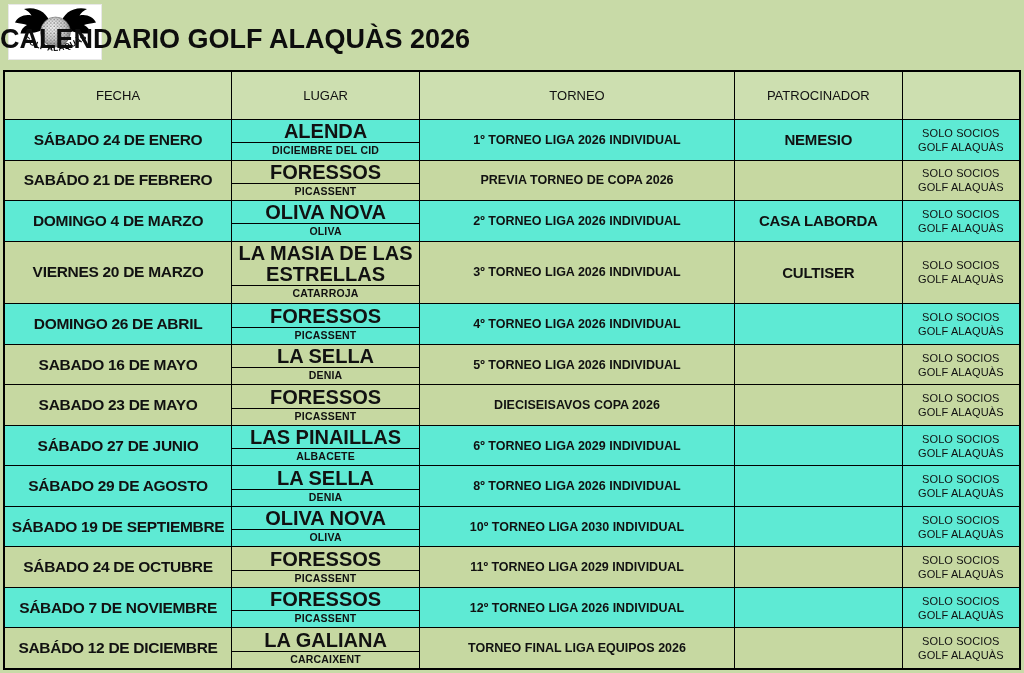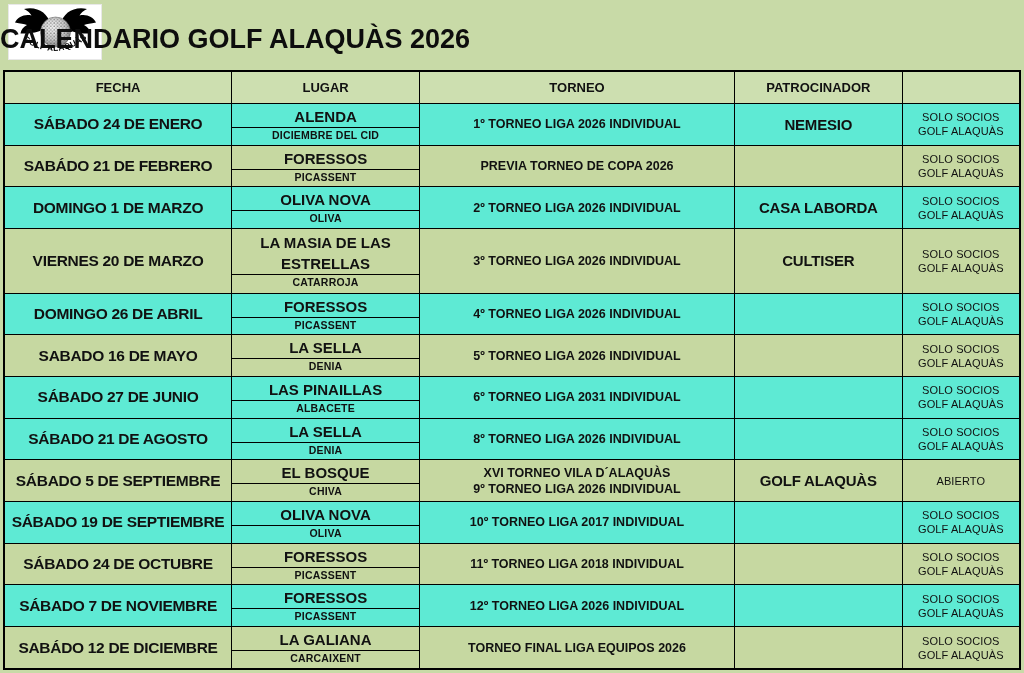--- a/index.html
+++ b/index.html
@@ -26,35 +26,35 @@
     width:1018px;height:600px;
     border-collapse:collapse;
     table-layout:fixed;
   }
   table.calendar, table.calendar th, table.calendar td{
     border:1.5px solid #000;
   }
   table.calendar{border-width:2.5px;}
   th{
     background:#cddfb0;
-    font-size:13px;font-weight:700;
+    font-size:13px;font-weight:400;
     height:21px;
     text-align:center;vertical-align:middle;
-    padding:5px;
+    padding:13px;
   }
   tr.body-row{height:38px;}
   tr.body-row td{padding:0;text-align:center;vertical-align:middle;overflow:hidden;}
   tr.light td{background:#5eead4;}
   tr.dark td{background:#c6d8a1;}
   td.fecha{
     font-size:15.5px;font-weight:700;letter-spacing:-0.3px;
   }
   td.lugar{padding:0;}
   .venue{
-    font-size:15px;font-weight:700;line-height:21px;
+    font-size:20px;font-weight:700;line-height:21px;
     border-bottom:1.5px solid #000;
   }
   .city{
     font-size:10.5px;font-weight:600;line-height:15px;letter-spacing:0.2px;
   }
   td.torneo{font-size:12.5px;font-weight:700;}
   .torneo-line{line-height:16px;}
   td.patrocinador{font-size:15px;font-weight:700;letter-spacing:-0.2px;}
   td.acceso{font-size:11px;font-weight:400;}
   .acceso-line{line-height:14px;letter-spacing:0.1px;}
@@ -134,21 +134,21 @@
     <td class="torneo">
           <div class="torneo-line">PREVIA TORNEO DE COPA 2026</div>
         </td>
     <td class="patrocinador"></td>
     <td class="acceso">
           <div class="acceso-line">SOLO SOCIOS</div>
           <div class="acceso-line">GOLF ALAQUÀS</div>
         </td>
   </tr>
       <tr class="body-row light">
-    <td class="fecha">DOMINGO 1 DE MARZO</td>
+    <td class="fecha">DOMINGO 4 DE MARZO</td>
     <td class="lugar">
       <div class="venue">OLIVA NOVA</div>
       <div class="city">OLIVA</div>
     </td>
     <td class="torneo">
           <div class="torneo-line">2º TORNEO LIGA 2026 INDIVIDUAL</div>
         </td>
     <td class="patrocinador">CASA LABORDA</td>
     <td class="acceso">
           <div class="acceso-line">SOLO SOCIOS</div>
@@ -193,88 +193,88 @@
     </td>
     <td class="torneo">
           <div class="torneo-line">5º TORNEO LIGA 2026 INDIVIDUAL</div>
         </td>
     <td class="patrocinador"></td>
     <td class="acceso">
           <div class="acceso-line">SOLO SOCIOS</div>
           <div class="acceso-line">GOLF ALAQUÀS</div>
         </td>
   </tr>
+      <tr class="body-row dark">
+    <td class="fecha">SABADO 23 DE MAYO</td>
+    <td class="lugar">
+      <div class="venue">FORESSOS</div>
+      <div class="city">PICASSENT</div>
+    </td>
+    <td class="torneo">
+          <div class="torneo-line">DIECISEISAVOS COPA 2026</div>
+        </td>
+    <td class="patrocinador"></td>
+    <td class="acceso">
+          <div class="acceso-line">SOLO SOCIOS</div>
+          <div class="acceso-line">GOLF ALAQUÀS</div>
+        </td>
+  </tr>
       <tr class="body-row light">
     <td class="fecha">SÁBADO 27 DE JUNIO</td>
     <td class="lugar">
       <div class="venue">LAS PINAILLAS</div>
       <div class="city">ALBACETE</div>
     </td>
     <td class="torneo">
-          <div class="torneo-line">6º TORNEO LIGA 2031 INDIVIDUAL</div>
-        </td>
-    <td class="patrocinador"></td>
-    <td class="acceso">
-          <div class="acceso-line">SOLO SOCIOS</div>
-          <div class="acceso-line">GOLF ALAQUÀS</div>
-        </td>
-  </tr>
-      <tr class="body-row light">
-    <td class="fecha">SÁBADO 21 DE AGOSTO</td>
+          <div class="torneo-line">6º TORNEO LIGA 2029 INDIVIDUAL</div>
+        </td>
+    <td class="patrocinador"></td>
+    <td class="acceso">
+          <div class="acceso-line">SOLO SOCIOS</div>
+          <div class="acceso-line">GOLF ALAQUÀS</div>
+        </td>
+  </tr>
+      <tr class="body-row light">
+    <td class="fecha">SÁBADO 29 DE AGOSTO</td>
     <td class="lugar">
       <div class="venue">LA SELLA</div>
       <div class="city">DENIA</div>
     </td>
     <td class="torneo">
           <div class="torneo-line">8º TORNEO LIGA 2026 INDIVIDUAL</div>
         </td>
     <td class="patrocinador"></td>
     <td class="acceso">
           <div class="acceso-line">SOLO SOCIOS</div>
           <div class="acceso-line">GOLF ALAQUÀS</div>
         </td>
   </tr>
-      <tr class="body-row dark">
-    <td class="fecha">SÁBADO 5 DE SEPTIEMBRE</td>
-    <td class="lugar">
-      <div class="venue">EL BOSQUE</div>
-      <div class="city">CHIVA</div>
-    </td>
-    <td class="torneo">
-          <div class="torneo-line">XVI TORNEO VILA D´ALAQUÀS</div>
-          <div class="torneo-line">9º TORNEO LIGA 2026 INDIVIDUAL</div>
-        </td>
-    <td class="patrocinador">GOLF ALAQUÀS</td>
-    <td class="acceso">
-          <div class="acceso-line">ABIERTO</div>
-        </td>
-  </tr>
       <tr class="body-row light">
     <td class="fecha">SÁBADO 19 DE SEPTIEMBRE</td>
     <td class="lugar">
       <div class="venue">OLIVA NOVA</div>
       <div class="city">OLIVA</div>
     </td>
     <td class="torneo">
-          <div class="torneo-line">10º TORNEO LIGA 2017 INDIVIDUAL</div>
+          <div class="torneo-line">10º TORNEO LIGA 2030 INDIVIDUAL</div>
         </td>
     <td class="patrocinador"></td>
     <td class="acceso">
           <div class="acceso-line">SOLO SOCIOS</div>
           <div class="acceso-line">GOLF ALAQUÀS</div>
         </td>
   </tr>
       <tr class="body-row dark">
     <td class="fecha">SÁBADO 24 DE OCTUBRE</td>
     <td class="lugar">
       <div class="venue">FORESSOS</div>
       <div class="city">PICASSENT</div>
     </td>
     <td class="torneo">
-          <div class="torneo-line">11º TORNEO LIGA 2018 INDIVIDUAL</div>
+          <div class="torneo-line">11º TORNEO LIGA 2029 INDIVIDUAL</div>
         </td>
     <td class="patrocinador"></td>
     <td class="acceso">
           <div class="acceso-line">SOLO SOCIOS</div>
           <div class="acceso-line">GOLF ALAQUÀS</div>
         </td>
   </tr>
       <tr class="body-row light">
     <td class="fecha">SÁBADO 7 DE NOVIEMBRE</td>
     <td class="lugar">

